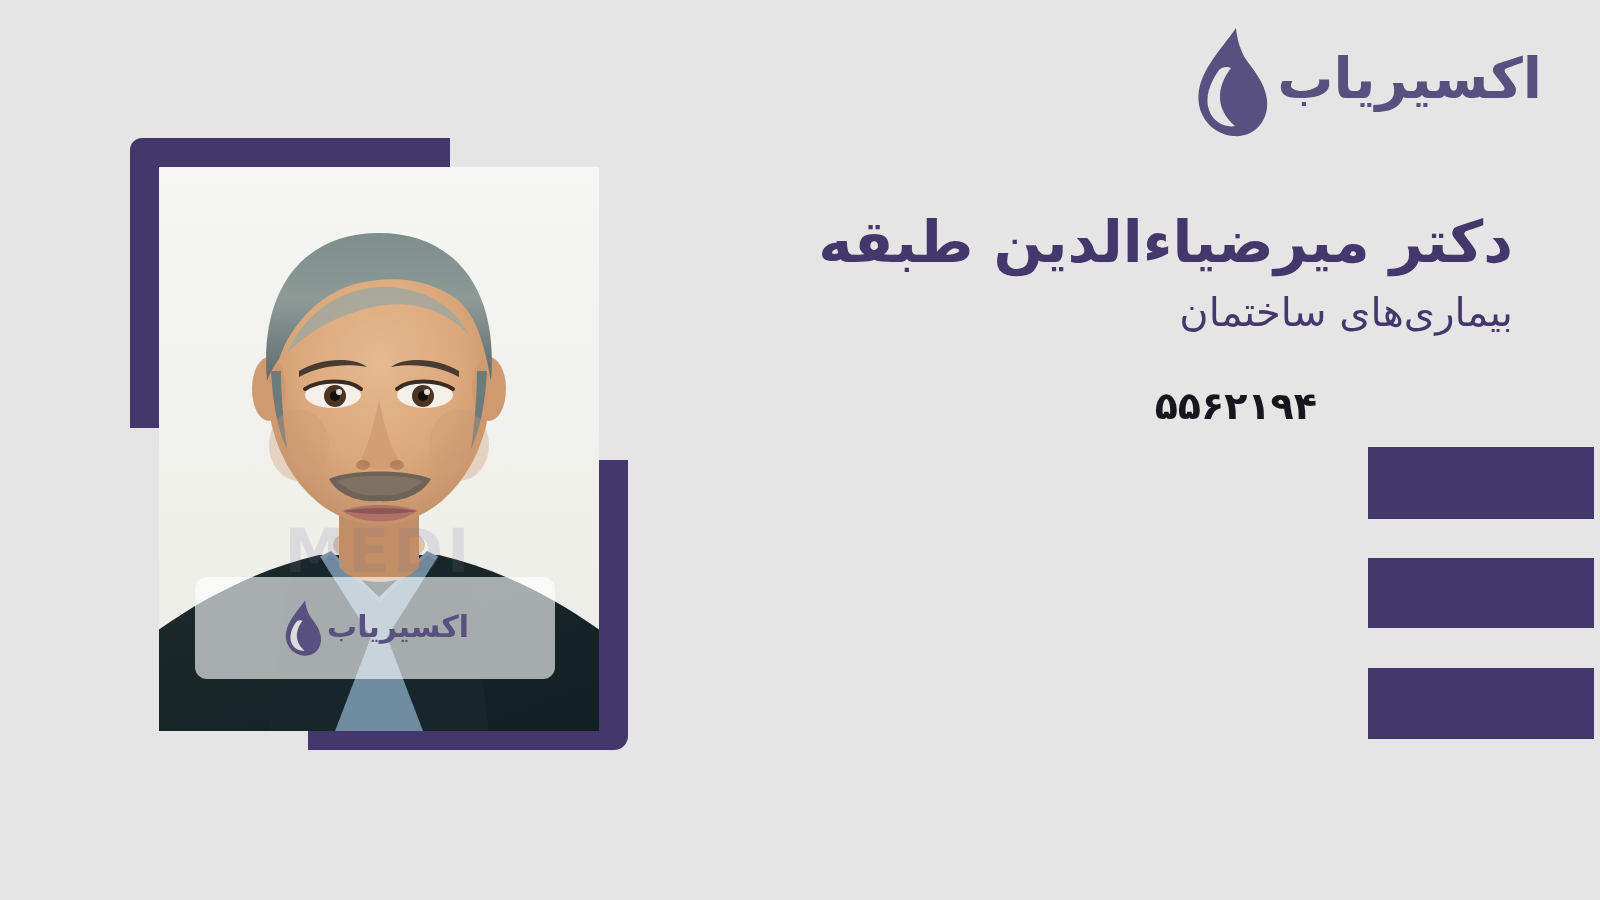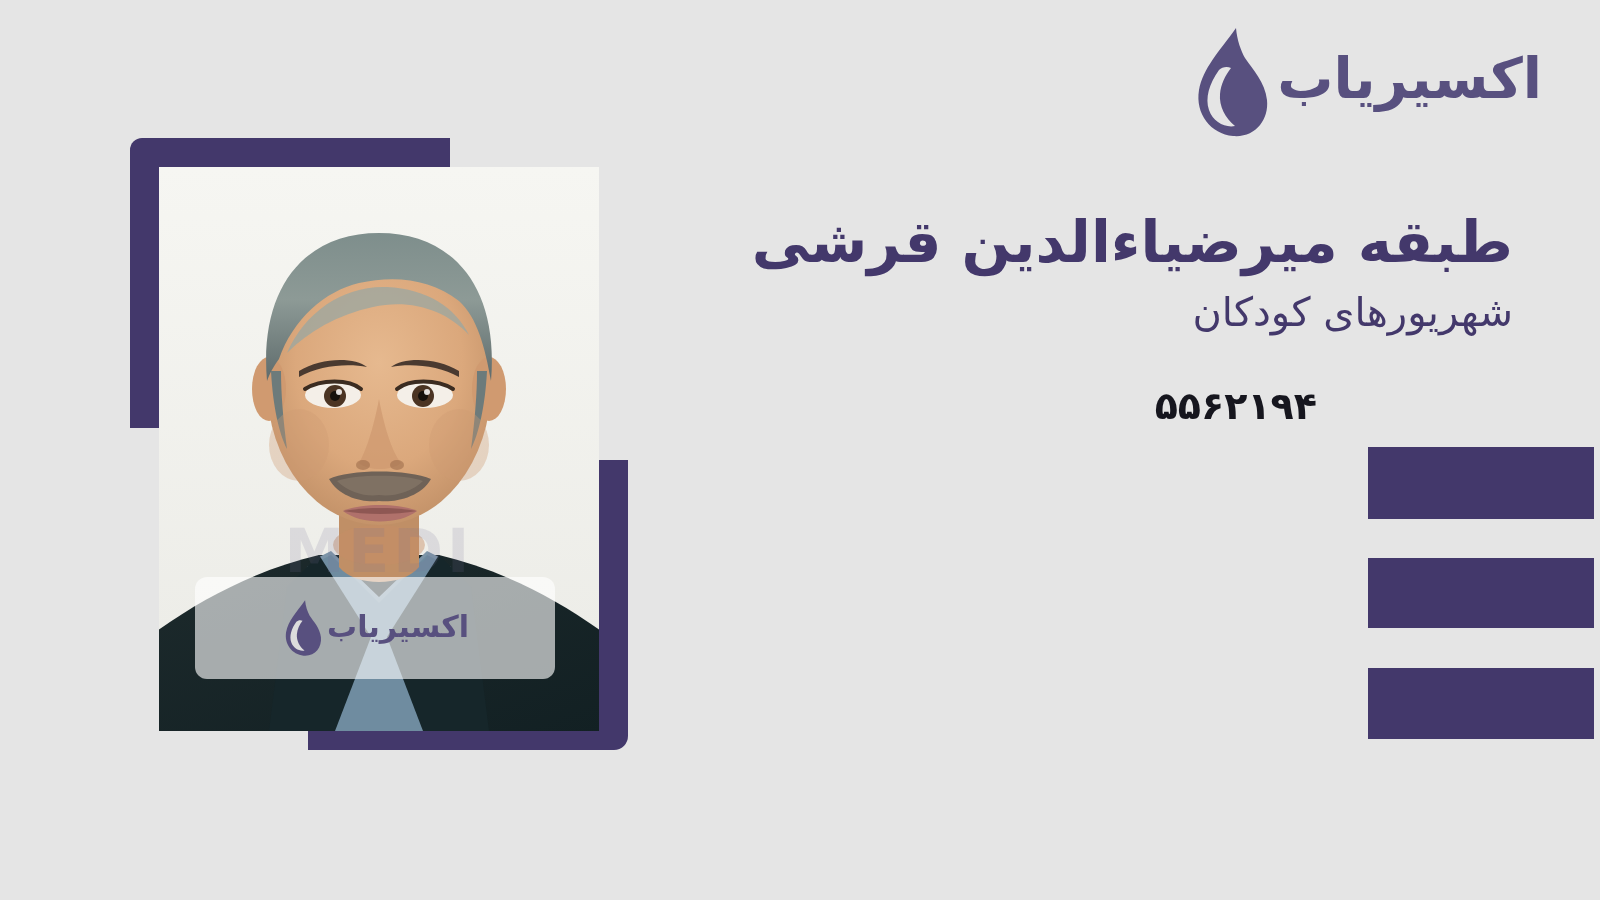--- a/index.html
+++ b/index.html
@@ -292,22 +292,22 @@
           <svg class="wm-flame" viewBox="0 0 82 112" xmlns="http://www.w3.org/2000/svg" aria-hidden="true">
             <path d="M47 2 C 30 26, 14 42, 10 64 C 6 88, 22 108, 44 110 C 66 112, 80 94, 78 74 C 76 56, 64 44, 56 32 C 52 25, 48 14, 47 2 Z" fill="#58507f"></path>
             <path d="M30 44 C 20 58, 16 72, 20 84 C 24 96, 36 102, 46 100 C 36 92, 30 80, 31 68 C 32 58, 36 50, 42 42 C 38 40, 33 41, 30 44 Z" fill="#dcdcdc"></path>
           </svg>
         </span>
       </div>
     </div>
   </div>
 
   <div class="info">
-    <h1 class="doctor-name">طبقه میرضیاءالدین قرشی</h1>
-    <div class="specialty">شهریور‌های کودکان</div>
+    <h1 class="doctor-name">دکتر میرضیاءالدین طبقه</h1>
+    <div class="specialty">بیماری‌های ساختمان</div>
     <div class="phone">۵۵۶۲۱۹۴</div>
   </div>
 
   <div class="bars">
     <div class="bar bar-1"></div>
     <div class="bar bar-2"></div>
     <div class="bar bar-3"></div>
   </div>
 
 </div>

